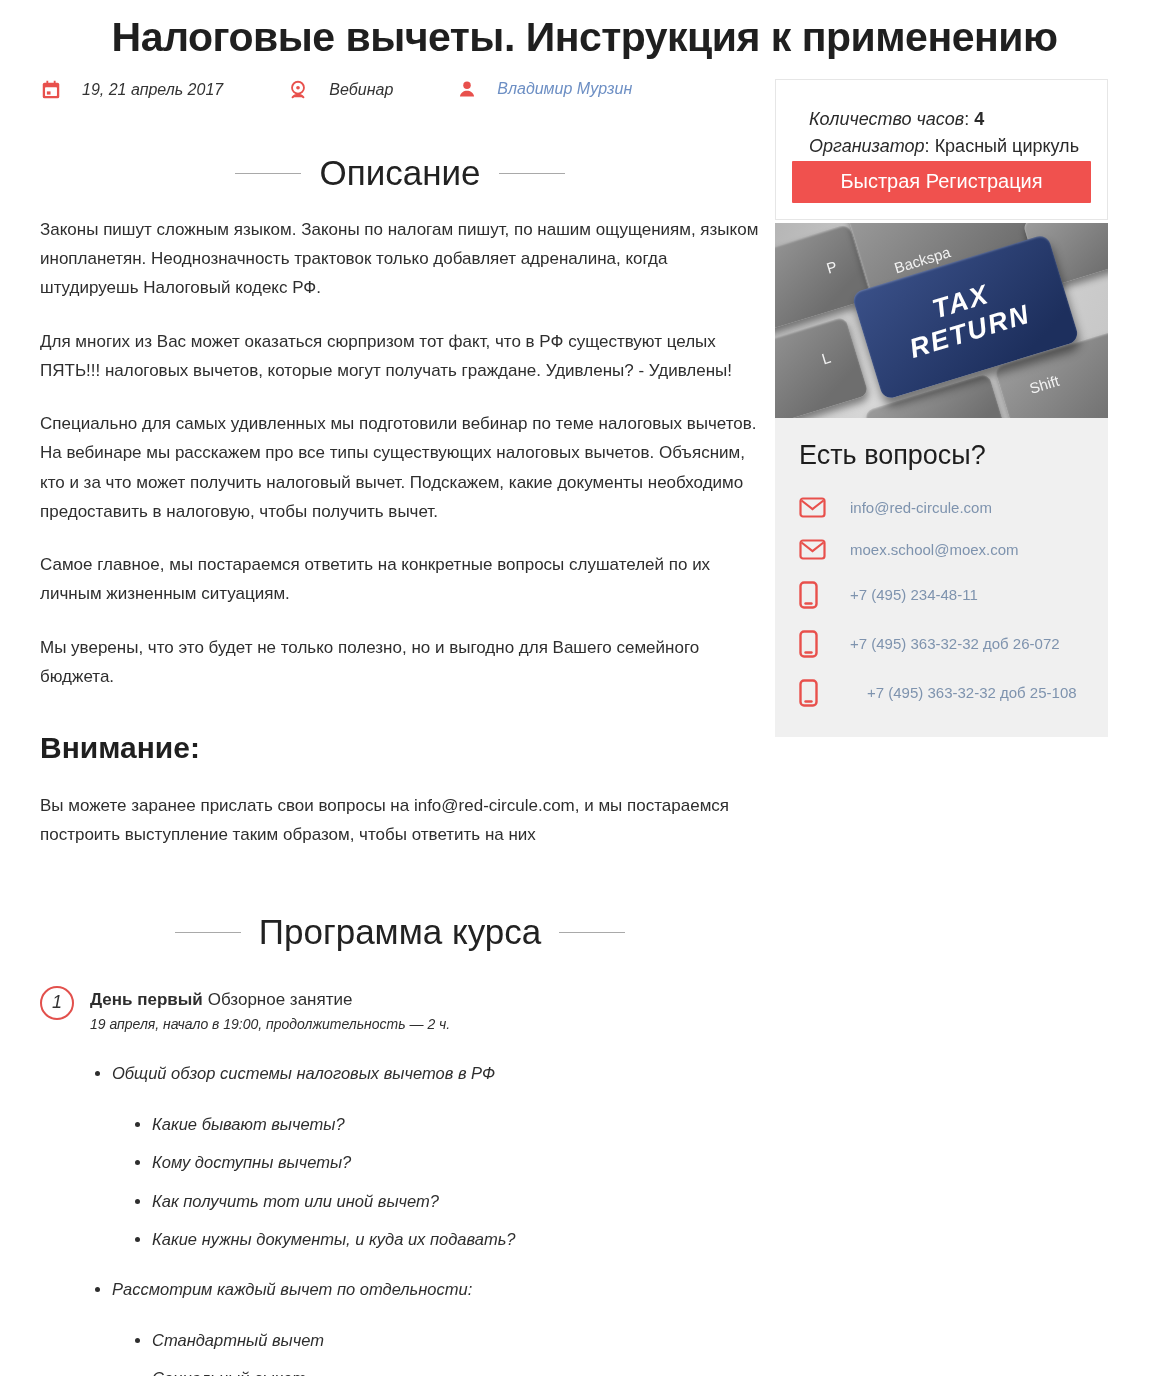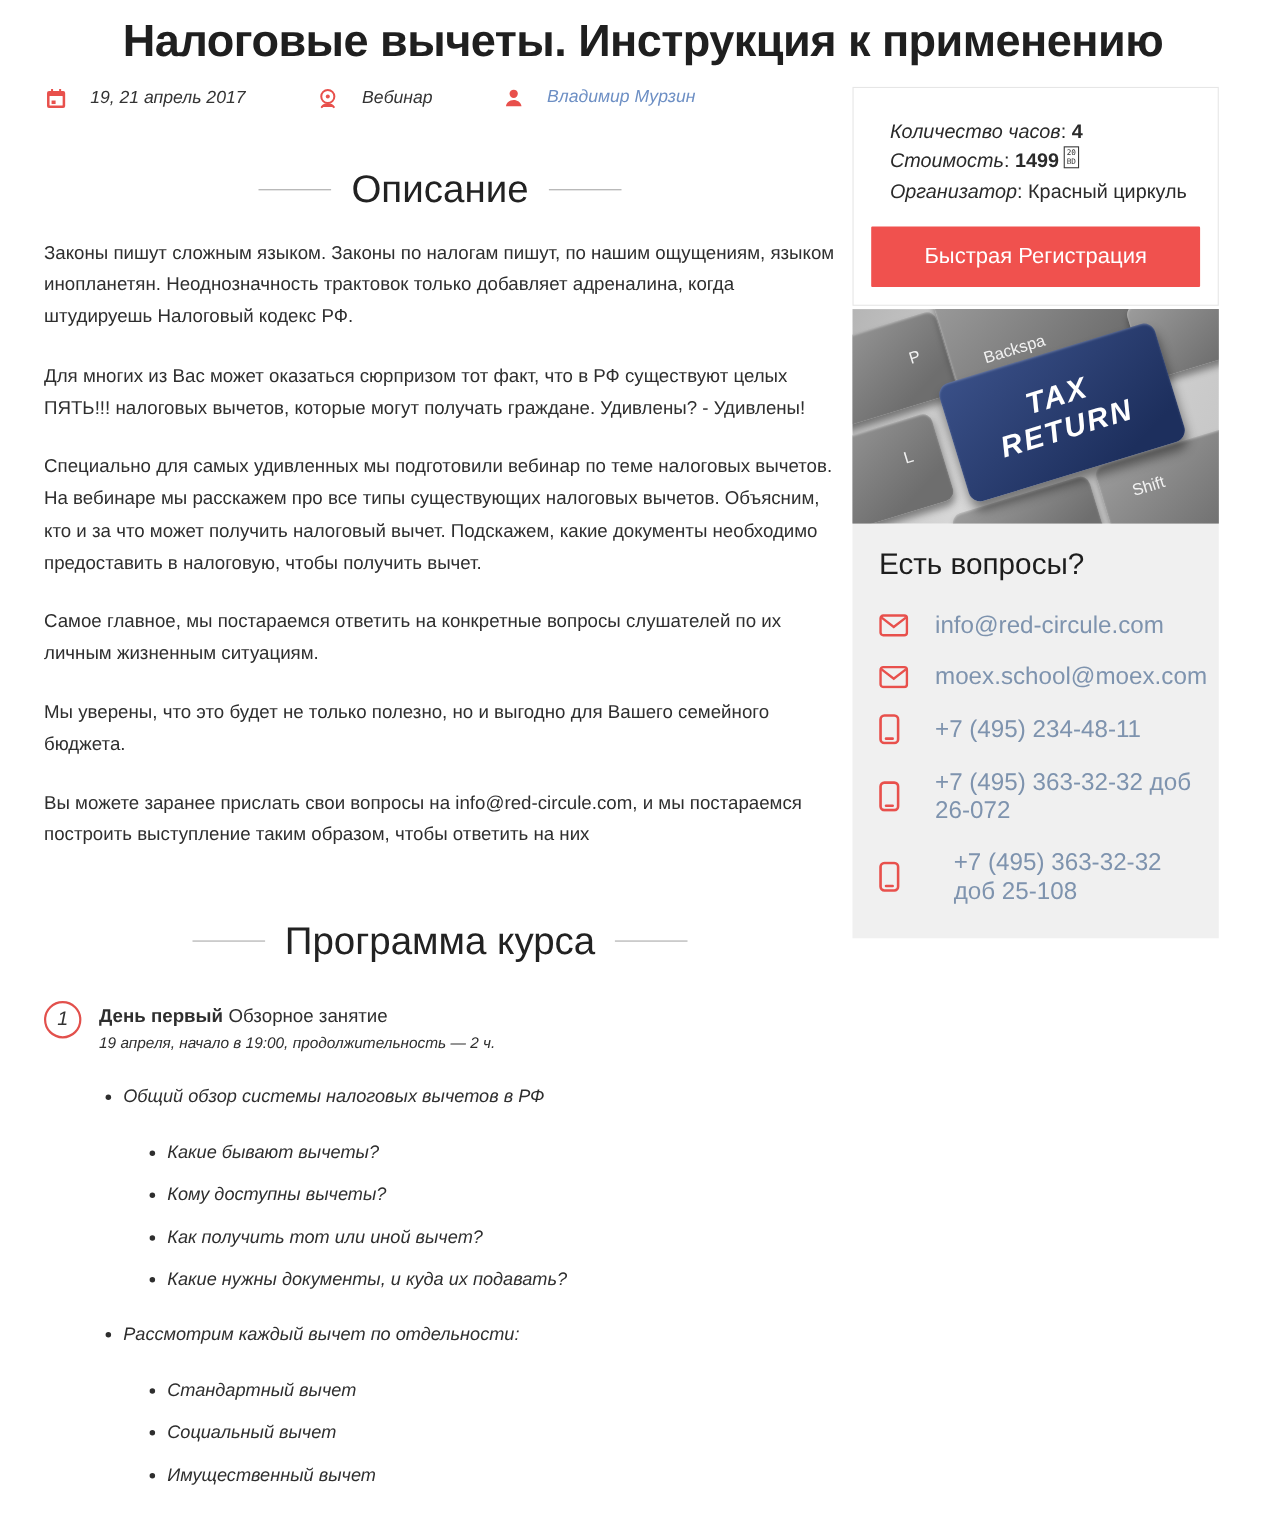--- a/index.html
+++ b/index.html
@@ -106,22 +106,21 @@
     line-height: 8px;
     padding: 1px 2px;
     vertical-align: 3px;
     margin-left: 4px;
     color: #333;
     text-align: center;
   }
   .register-btn {
     display: block;
     width: 100%;
-    margin-top: 18px;
-    height: 55px;
+    height: 42px;
     background: #f0514e;
     color: #ffffff;
     border: none;
     font-family: "Liberation Sans", sans-serif;
     font-size: 20px;
     cursor: pointer;
     border-radius: 1px;
   }
 
   
@@ -160,21 +159,21 @@
 
   
   .questions {
     background: #f0f0f0;
     padding: 22px 24px 26px 24px;
   }
   .questions-heading { font-size: 27px; font-weight: 500; color: #1d1d1d; margin-bottom: 26px; }
   .contact-row { display: flex; align-items: center; margin-bottom: 21px; }
   .contact-row:last-child { margin-bottom: 4px; gap: 17px; }
   .contact-row .cicon { flex: 0 0 27px; margin-right: 24px; display: inline-flex; }
-  .contact-row a.ctext { font-size: 22px; color: #7e93ae; text-decoration: none; }
+  .contact-row a.ctext { font-size: 15px; color: #7e93ae; text-decoration: none; }
 </style>
 </head>
 <body>
 
 <div class="page">
 
   <h1 class="page-title">Налоговые вычеты. Инструкция к применению</h1>
 
   <div class="columns">
 
@@ -214,20 +213,21 @@
       </div>
 
       <h2 class="section-heading">Описание</h2>
 
       <p class="body-para">Законы пишут сложным языком. Законы по налогам пишут, по нашим ощущениям, языком инопланетян. Неоднозначность трактовок только добавляет адреналина, когда штудируешь Налоговый кодекс РФ.</p>
       <p class="body-para">Для многих из Вас может оказаться сюрпризом тот факт, что в РФ существуют целых ПЯТЬ!!! налоговых вычетов, которые могут получать граждане. Удивлены? - Удивлены!</p>
       <p class="body-para">Специально для самых удивленных мы подготовили вебинар по теме налоговых вычетов. На вебинаре мы расскажем про все типы существующих налоговых вычетов. Объясним, кто и за что может получить налоговый вычет. Подскажем, какие документы необходимо предоставить в налоговую, чтобы получить вычет.</p>
       <p class="body-para">Самое главное, мы постараемся ответить на конкретные вопросы слушателей по их личным жизненным ситуациям.</p>
       <p class="body-para">Мы уверены, что это будет не только полезно, но и выгодно для Вашего семейного бюджета.</p>
 
+      <h2 class="attention-heading">Внимание:</h2>
       <p class="body-para">Вы можете заранее прислать свои вопросы на info@red-circule.com, и мы постараемся построить выступление таким образом, чтобы ответить на них</p>
 
       <h2 class="section-heading program-heading">Программа курса</h2>
 
       <div class="day">
         <div class="day-circle">1</div>
         <div class="day-content">
           <div class="day-title">
             <span class="bold">День первый</span><span>Обзорное занятие</span>
           </div>
@@ -257,23 +257,20 @@
 
     </div>
 
     <div class="side-col">
 
       <div class="info-card">
         <div class="info-line">
           <span class="lbl">Количество часов</span>: <span class="val-bold">4</span>
         </div>
         <div class="info-line">
-          <span class="lbl">Стоимость</span>: <span class="val-bold">1499</span><span class="tofu"><div>20</div><div>BD</div></span>
-        </div>
-        <div class="info-line">
           <span class="lbl">Организатор</span>: <span>Красный циркуль</span>
         </div>
         <button class="register-btn">Быстрая Регистрация</button>
       </div>
 
       <div class="course-image">
         <div class="kb-key" style="left:-42px; top:18px; width:130px; height:78px;">
           <span class="klabel" style="right:24px; top:28px;">P</span>
         </div>
         <div class="kb-key" style="left:78px; top:-52px; width:230px; height:92px;">

